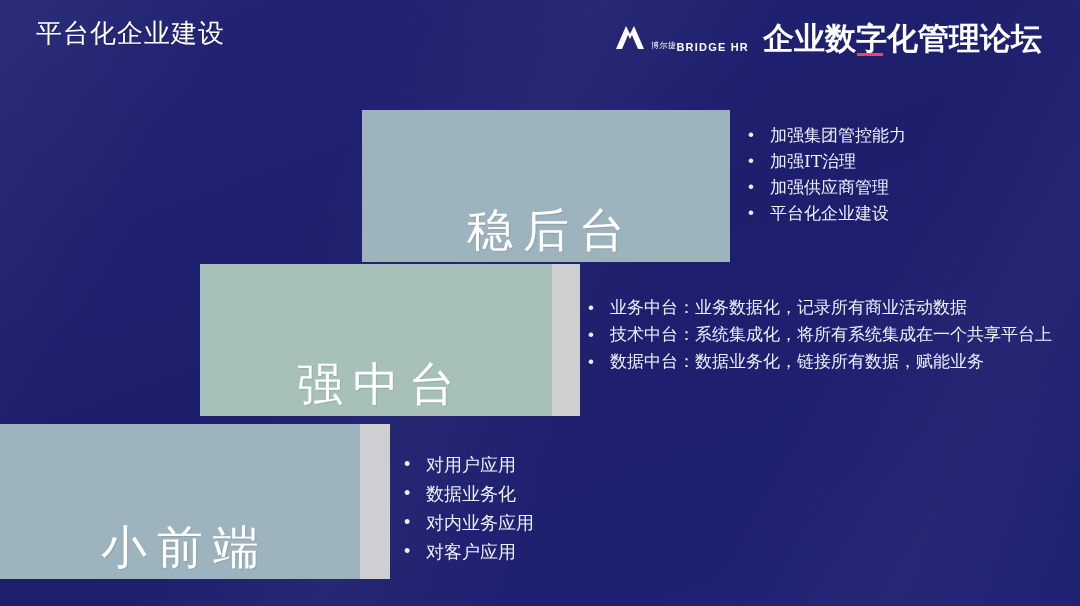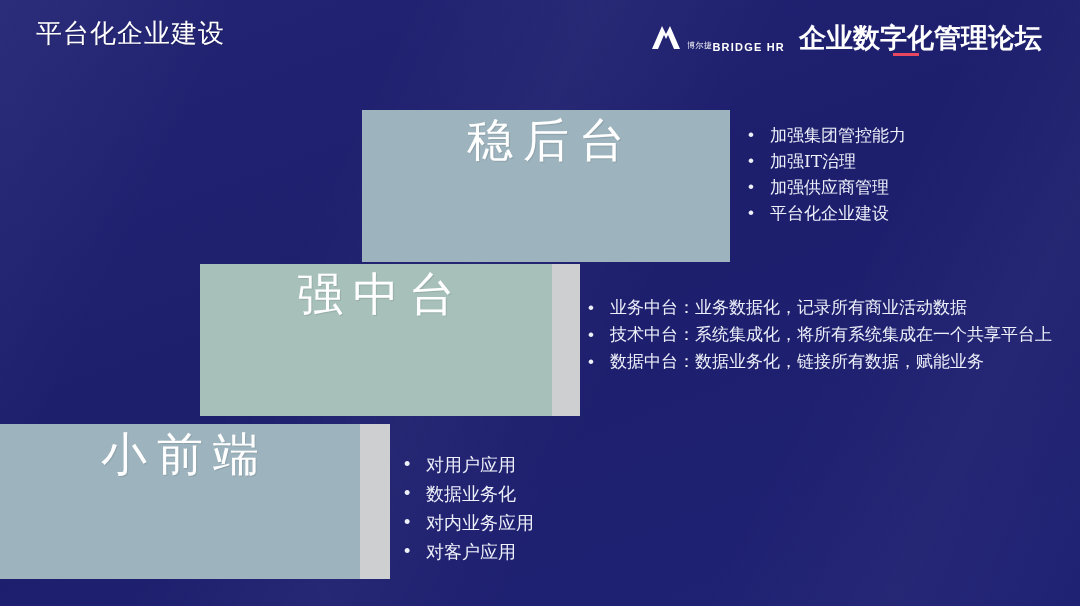--- a/index.html
+++ b/index.html
@@ -81,21 +81,21 @@
 
   .forum-logo {
     display: flex;
     align-items: center;
     position: relative;
   }
   .forum-mark {
     margin-right: 2px;
   }
   .forum-text {
-    font-size: 27px;
+    font-size: 31px;
     font-weight: bold;
     color: #ffffff;
     letter-spacing: 0px;
     white-space: nowrap;
     line-height: 1;
     position: relative;
   }
   .forum-underline {
     position: absolute;
     left: 96px;
@@ -109,21 +109,21 @@
   .step {
     position: absolute;
     box-sizing: border-box;
   }
   .step-face {
     position: absolute;
     left: 0;
     top: 0;
     height: 100%;
     display: flex;
-    align-items: flex-start;
+    align-items: flex-end;
     justify-content: center;
   }
   .step-side {
     position: absolute;
     top: 0;
     height: 100%;
     background: #cdcfd0;
   }
   .step-label {
     color: #ffffff;

